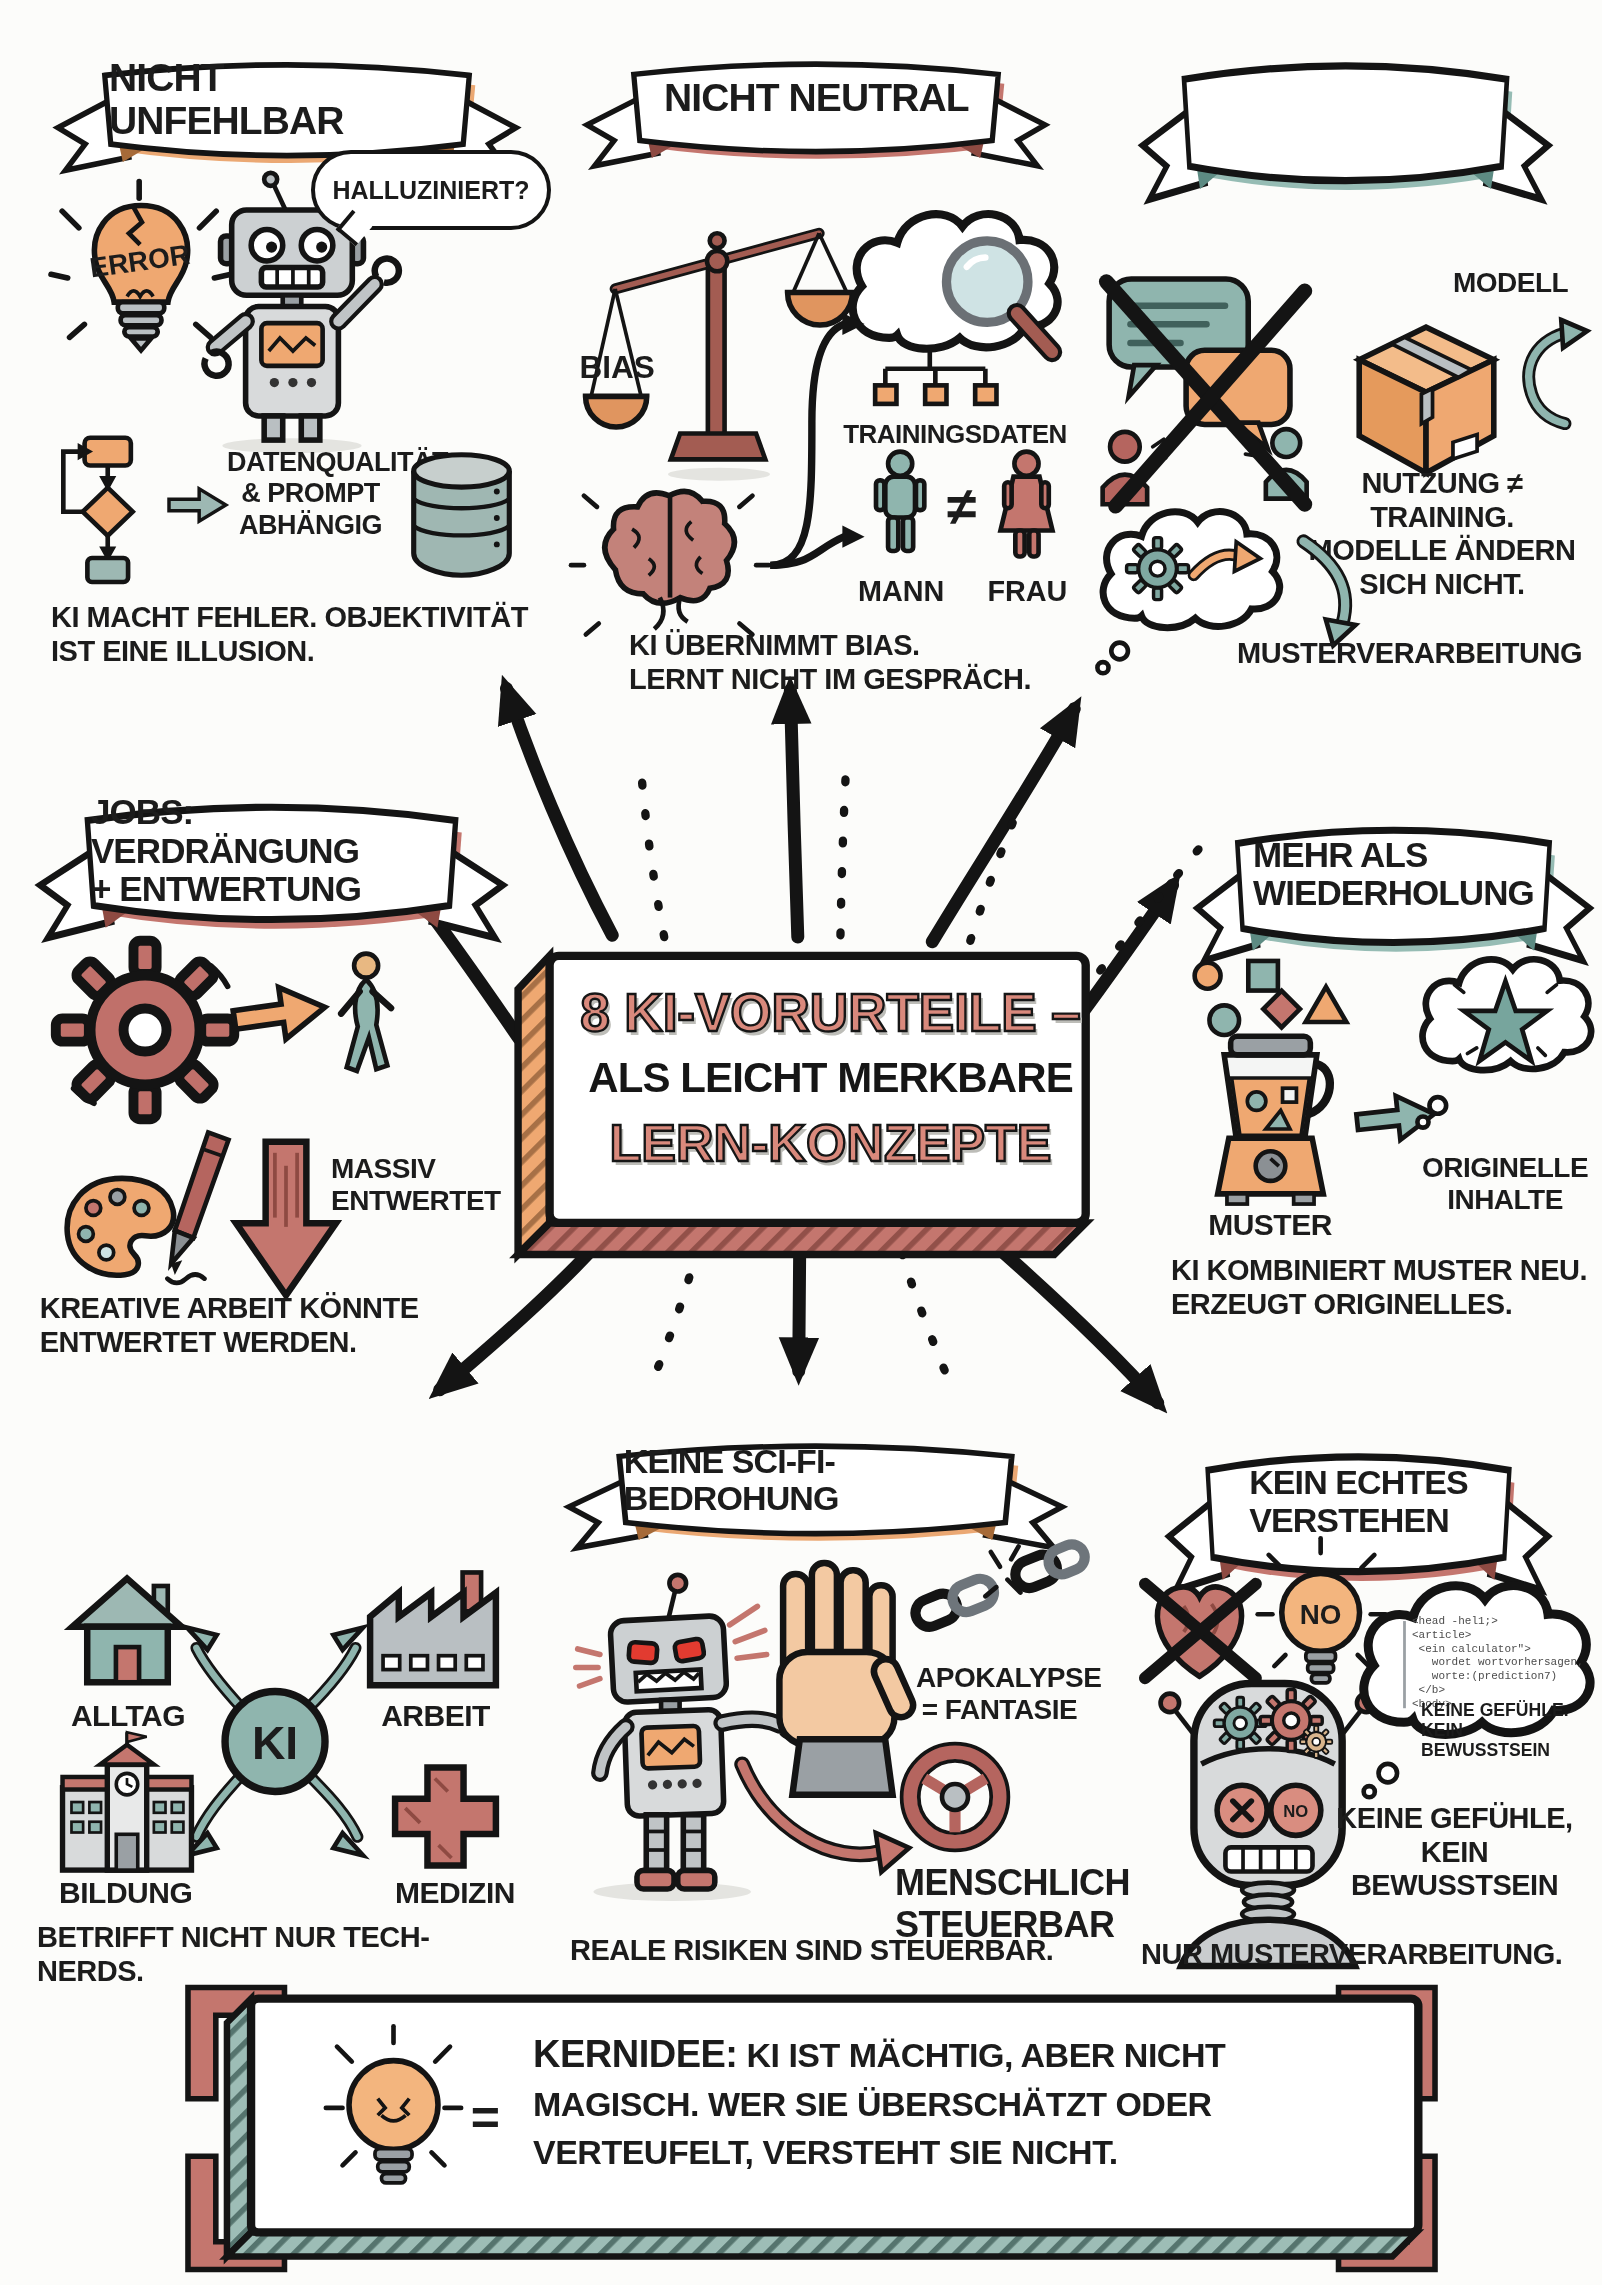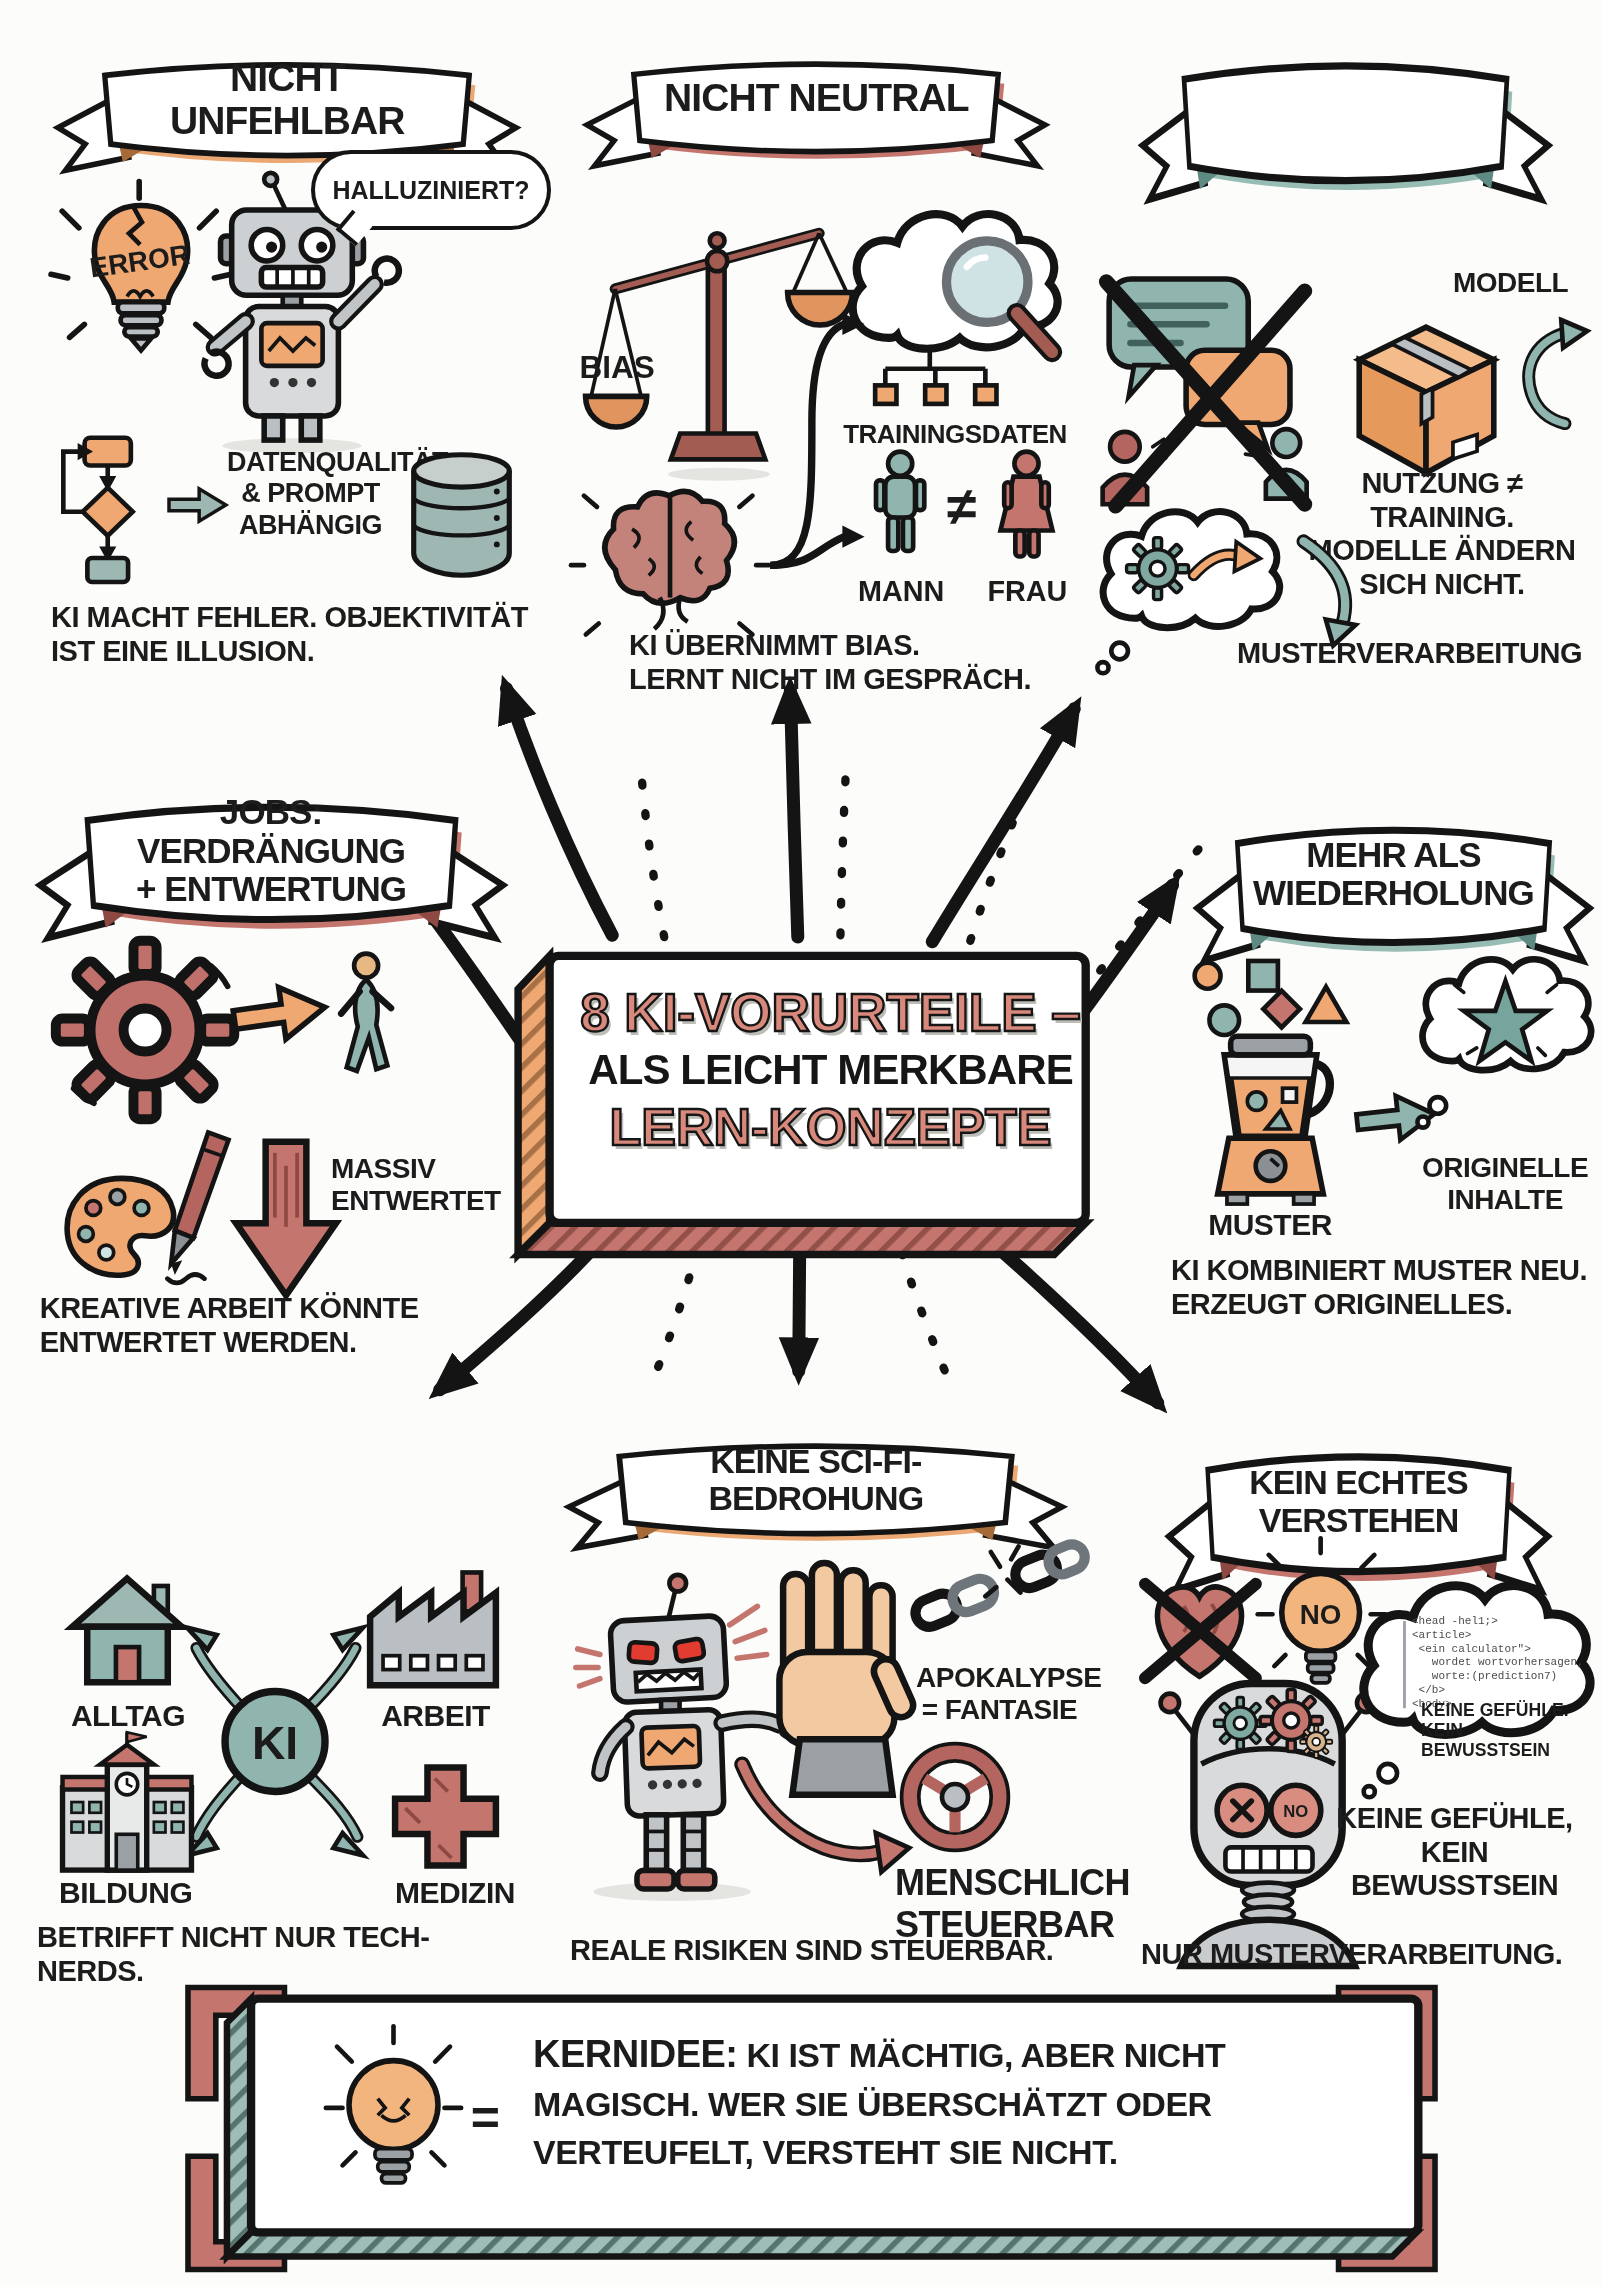--- a/index.html
+++ b/index.html
@@ -6,31 +6,31 @@
   body{width:1603px;height:2286px;background:#fcfcfa;font-family:"Liberation Sans",sans-serif;color:#1c1c1c;position:relative;overflow:hidden}
   .abs{position:absolute}
   .sec{position:absolute}
   .ribbon{position:absolute}
   .rib{position:absolute;inset:0;width:100%;height:100%;overflow:visible}
   .rib-main{fill:#fff;stroke:#141414;stroke-width:7}
   .rib-tail{fill:#fff;stroke:#141414;stroke-width:7}
   .rib-shadow{fill:var(--acc)}
   .rib-fold{fill:var(--accd)}
   .ribbon .rl{position:absolute;left:13%;right:13%;top:2%;bottom:24%;display:flex;align-items:center;justify-content:center;
-      text-align:center;font-weight:700;white-space:pre-line;line-height:1.1;letter-spacing:-0.9px}
+      font-weight:700;white-space:pre-line;line-height:1.1;letter-spacing:-0.9px}
   .orange{--acc:#eba873;--accd:#a66a38}
   .redc{--acc:#c4766e;--accd:#8e4a42}
   .tealc{--acc:#96bcb4;--accd:#5d8b83}
   .lbl{position:absolute;font-weight:700;text-align:center;white-space:pre-line;line-height:1.16;letter-spacing:-0.5px}
   .left{text-align:left}
   svg{overflow:visible}
   svg text{font-family:"Liberation Sans",sans-serif;font-weight:700;fill:#1c1c1c}
   .bub{position:absolute;border:4.6px solid #141414;border-radius:43px;background:#fff;display:flex;align-items:center;justify-content:center;font-weight:700;text-align:center}
   .bubtail{position:absolute;width:22px;height:22px;background:#fff;border-left:4.6px solid #141414;border-bottom:4.6px solid #141414}
-  .cbox-text{position:absolute;display:flex;flex-direction:column;align-items:center;gap:3px;text-align:center}
+  .cbox-text{position:absolute;display:flex;flex-direction:column;align-items:center;gap:11px;text-align:center}
   .cl-salmon{font-weight:800;color:#d9897c;-webkit-text-stroke:2.4px #161616;letter-spacing:0;text-shadow:2.8px 3.7px 0 #bdbdb8}
   .cl-ink{font-weight:800;color:#161616;letter-spacing:-0.9px}
   .code{position:absolute;font-family:"Liberation Mono",monospace;font-size:11px;line-height:1.25;color:#4c4c4c;white-space:pre;font-weight:400}
   .codebold{position:absolute;font-weight:700;font-size:17.6px;line-height:1.15;white-space:pre-line}
   .kern-text{position:absolute;font-weight:700;font-size:34px;line-height:1.4;letter-spacing:-0.5px}
   .kern-text .lead{font-size:38px;font-weight:800}
 </style>
 </head>
 <body>
 

